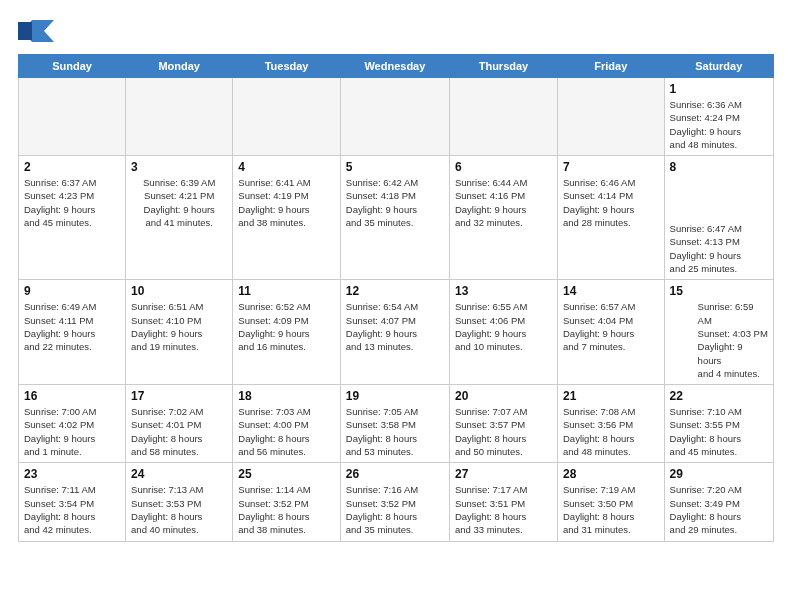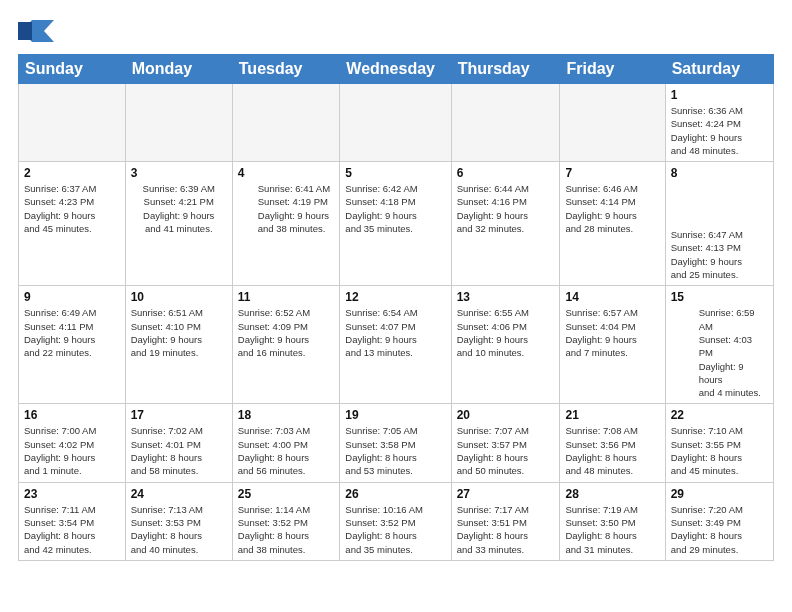--- a/index.html
+++ b/index.html
@@ -53,23 +53,23 @@
     }
     .calendar {
       width: 100%;
       border-collapse: collapse;
       margin-top: 8px;
       font-size: 11px;
     }
     .calendar thead th {
       background: #3d7fc4;
       color: #fff;
-      text-align: left;
+      text-align: center;
       padding: 5px 6px;
-      font-size: 16px;
+      font-size: 11px;
       font-weight: bold;
       border: 1px solid #3d7fc4;
     }
     .calendar tbody td {
       border: 1px solid #ccc;
       vertical-align: top;
       padding: 4px 5px;
       width: 113px;
       min-height: 68px;
       background: #fff;
@@ -154,21 +154,21 @@
           </td>
           <td>
             <div class="day-num">3</div>
             <div class="day-info" style="white-space: pre-line; text-align: center;">Sunrise: 6:39 AM
 Sunset: 4:21 PM
 Daylight: 9 hours
 and 41 minutes.</div>
           </td>
           <td>
             <div class="day-num">4</div>
-            <div class="day-info" style="white-space: pre-line; margin-left: 20px;">Sunrise: 6:41 AM
+            <div class="day-info" style="white-space: pre-line;">Sunrise: 6:41 AM
 Sunset: 4:19 PM
 Daylight: 9 hours
 and 38 minutes.</div>
           </td>
           <td>
             <div class="day-num">5</div>
             <div class="day-info" style="white-space: pre-line;">Sunrise: 6:42 AM
 Sunset: 4:18 PM
 Daylight: 9 hours
 and 35 minutes.</div>
@@ -314,21 +314,21 @@
           </td>
           <td>
             <div class="day-num">25</div>
             <div class="day-info" style="white-space: pre-line;">Sunrise: 1:14 AM
 Sunset: 3:52 PM
 Daylight: 8 hours
 and 38 minutes.</div>
           </td>
           <td>
             <div class="day-num">26</div>
-            <div class="day-info" style="white-space: pre-line;">Sunrise: 10:16 AM
+            <div class="day-info" style="white-space: pre-line;">Sunrise: 7:16 AM
 Sunset: 3:52 PM
 Daylight: 8 hours
 and 35 minutes.</div>
           </td>
           <td>
             <div class="day-num">27</div>
             <div class="day-info" style="white-space: pre-line;">Sunrise: 7:17 AM
 Sunset: 3:51 PM
 Daylight: 8 hours
 and 33 minutes.</div>

